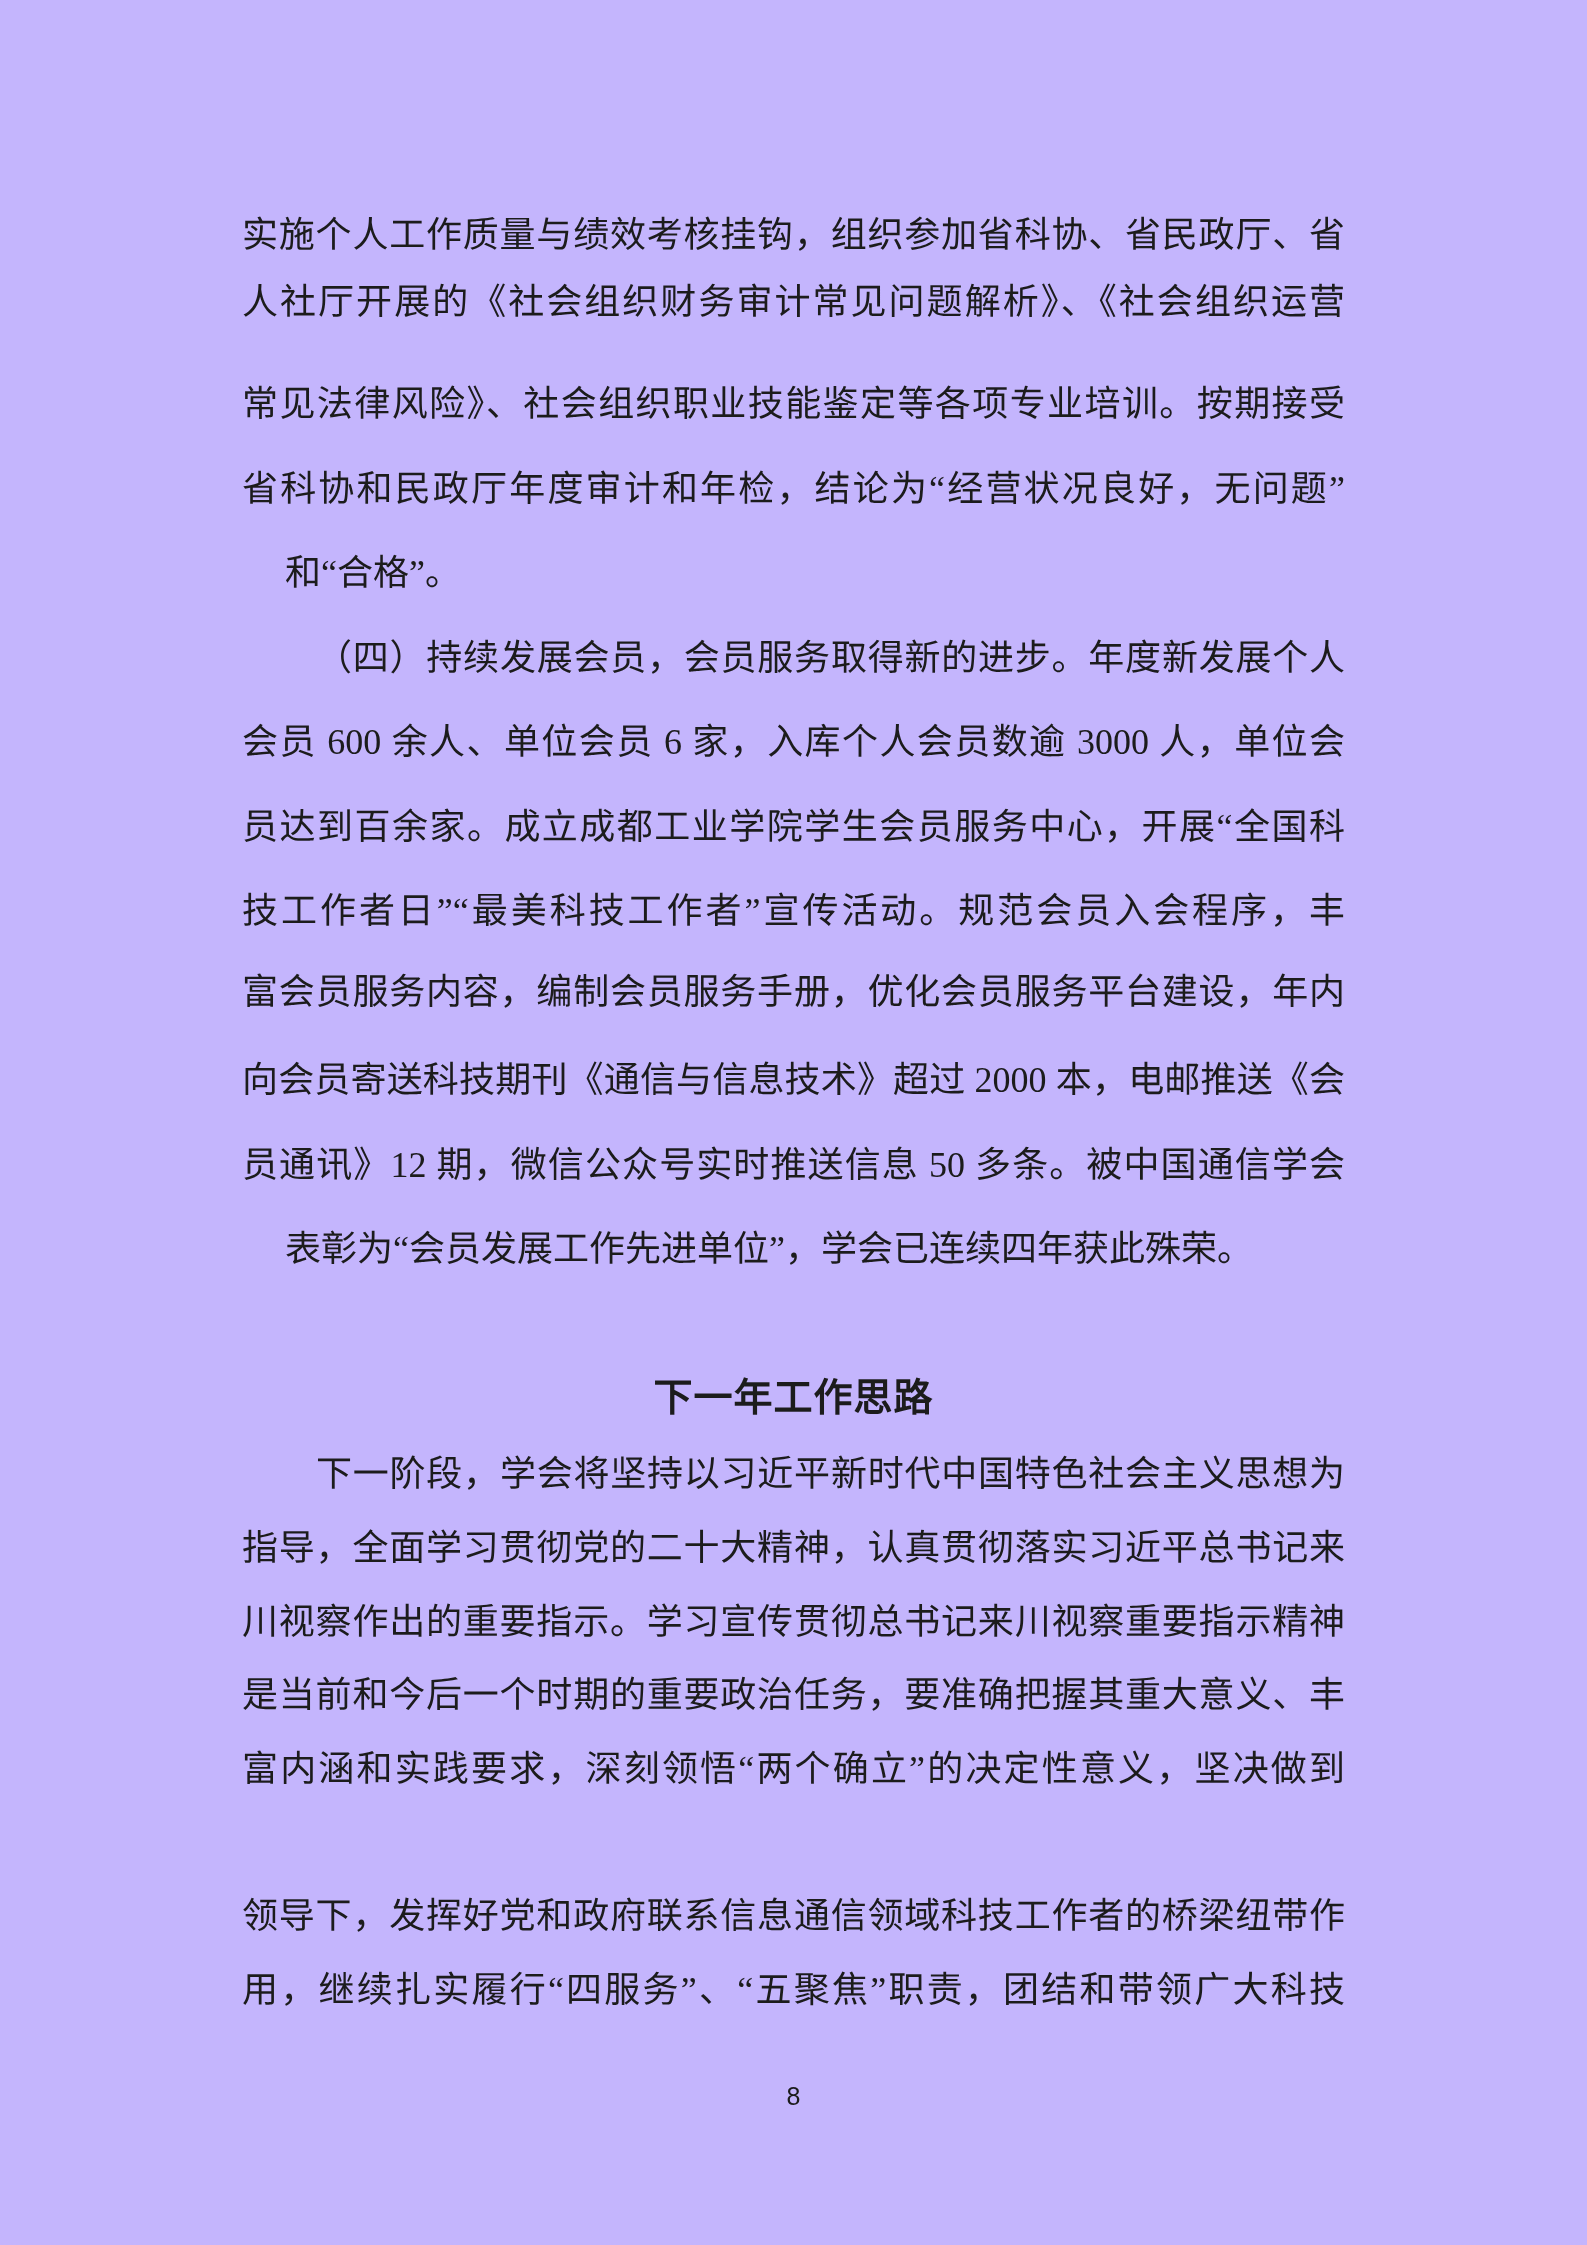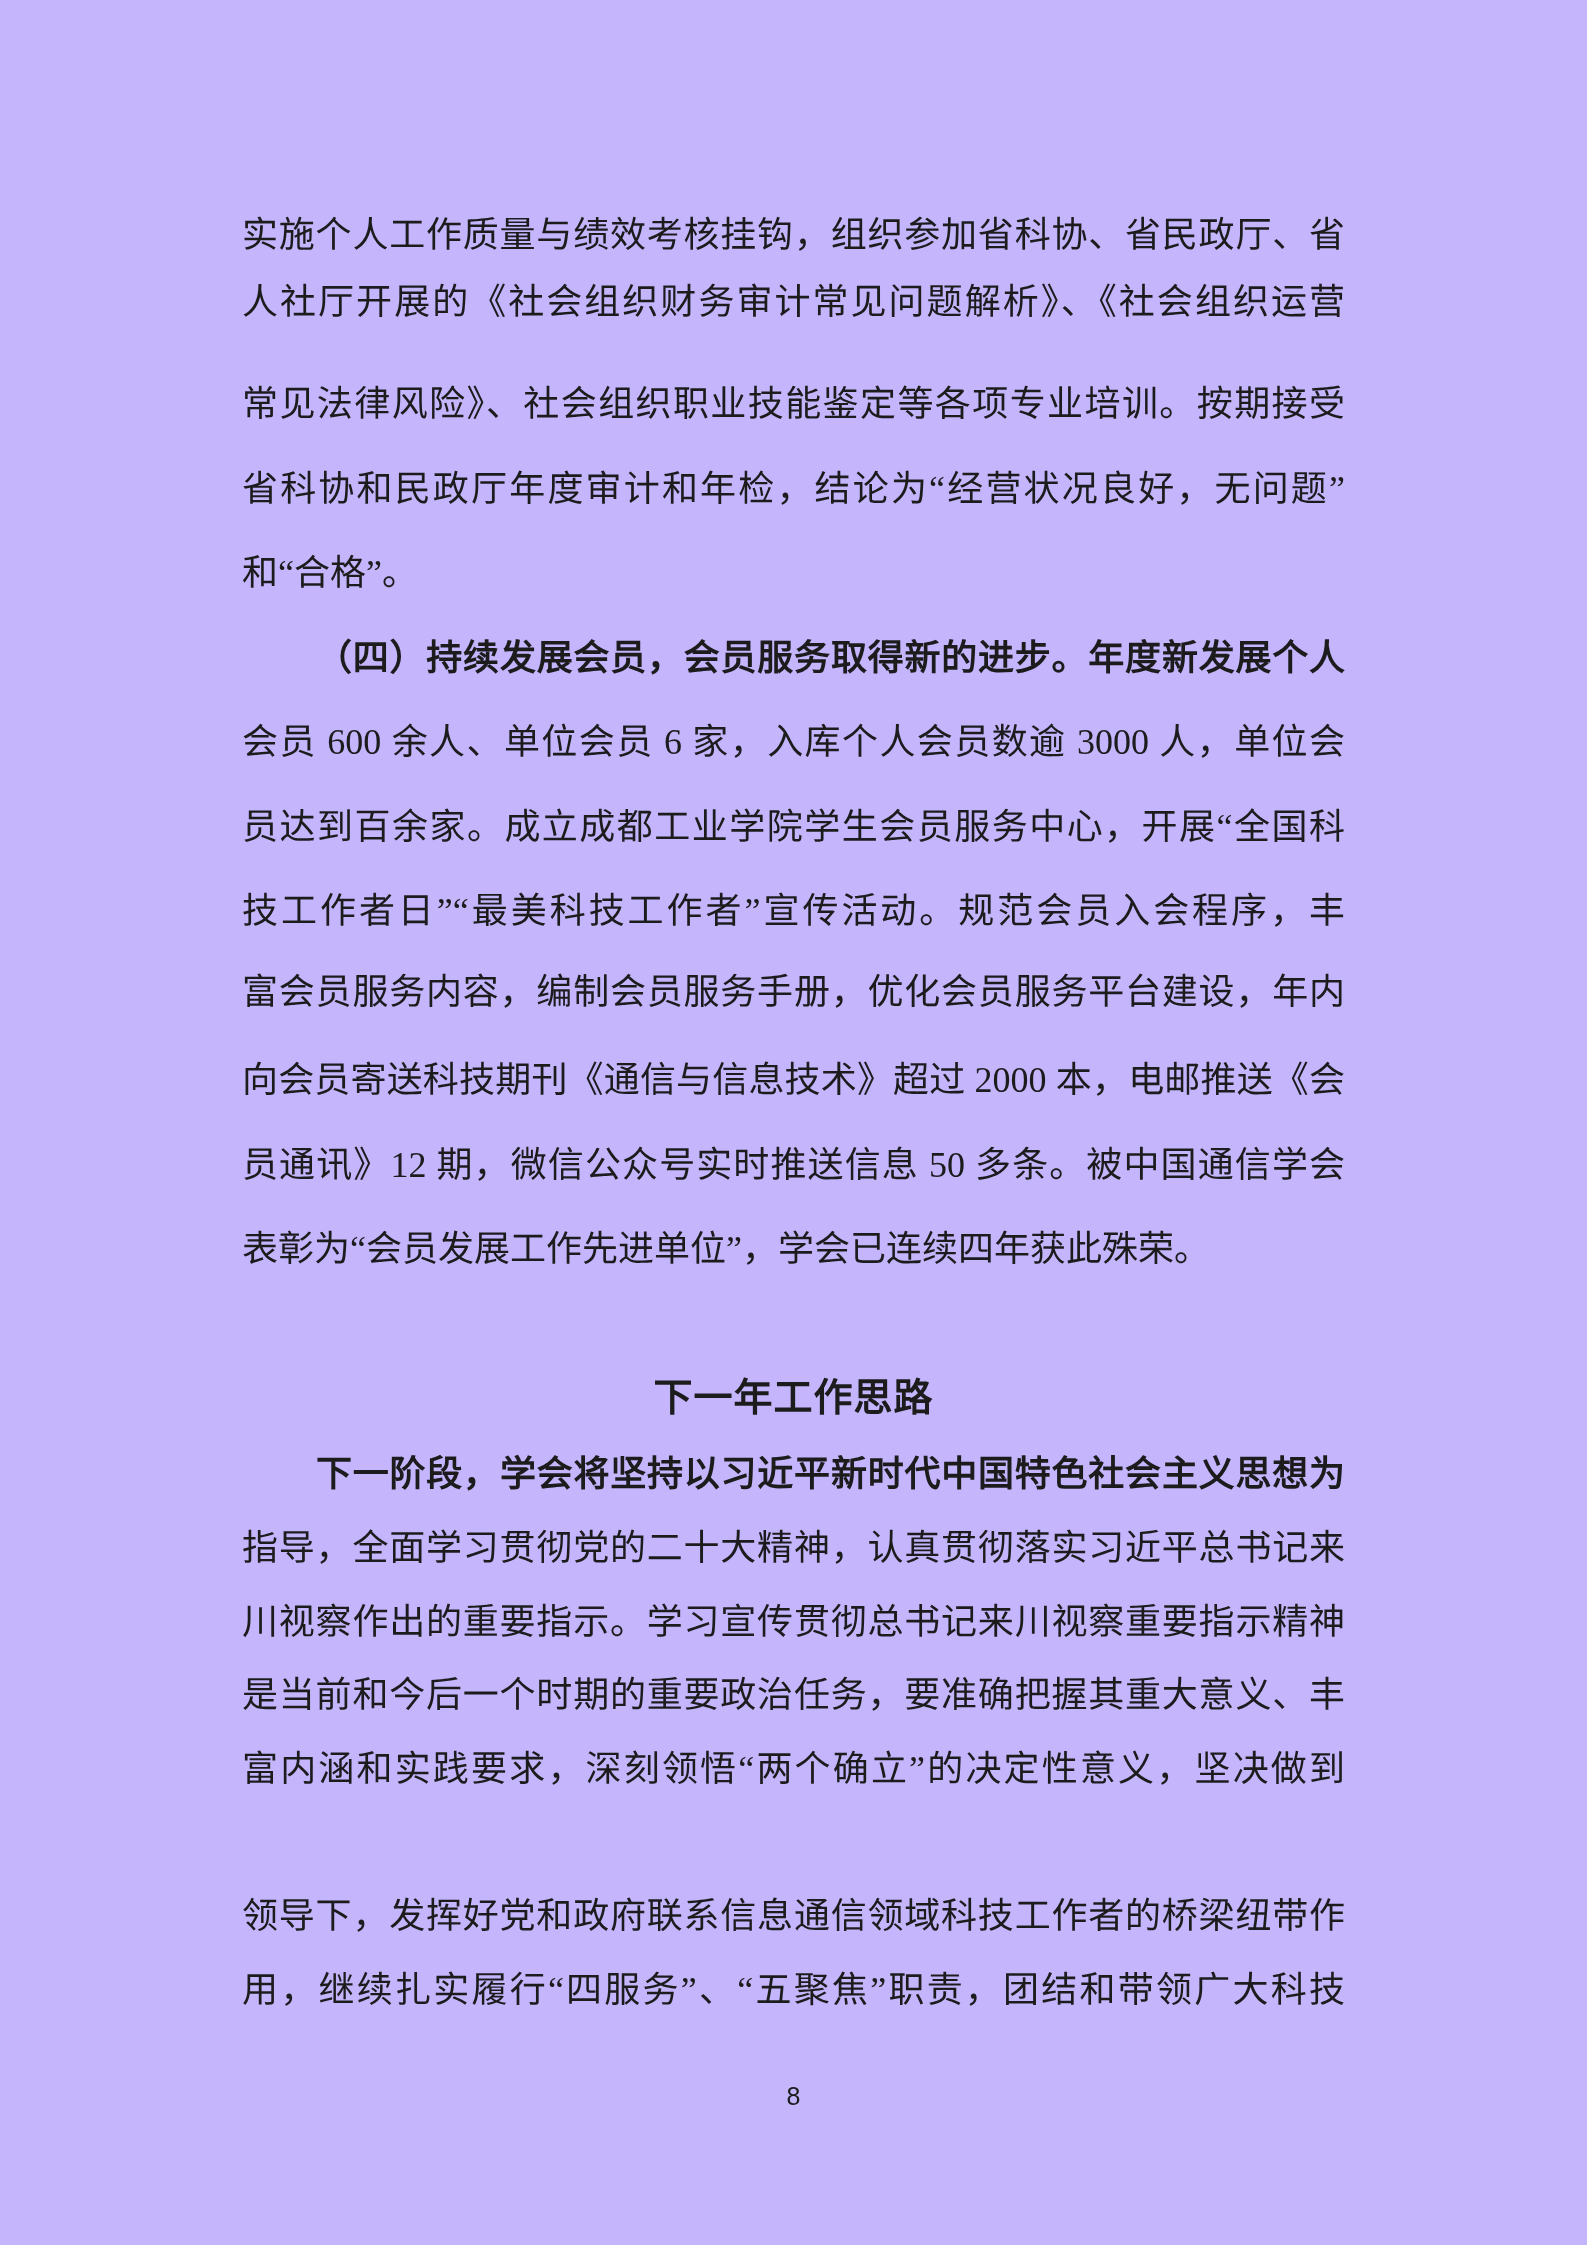--- a/index.html
+++ b/index.html
@@ -27,25 +27,25 @@
     line-height: 44px;
     text-align: justify;
     text-align-last: justify;
     text-justify: inter-character;
     white-space: normal;
     overflow: hidden;
   }
   .bline.indent {
     padding-left: 74px;
     width: 1029px;
-    font-weight: bold;
   }
   .bline.endline {
     text-align: left;
     text-align-last: left;
+    margin-left: 43px;
   }
   .heading2 {
     position: absolute;
     left: 242px;
     width: 1103px;
     text-align: center;
     font-family: Liberation Sans, sans-serif;
     font-weight: 700;
     font-size: 39px;
     line-height: 44px;

